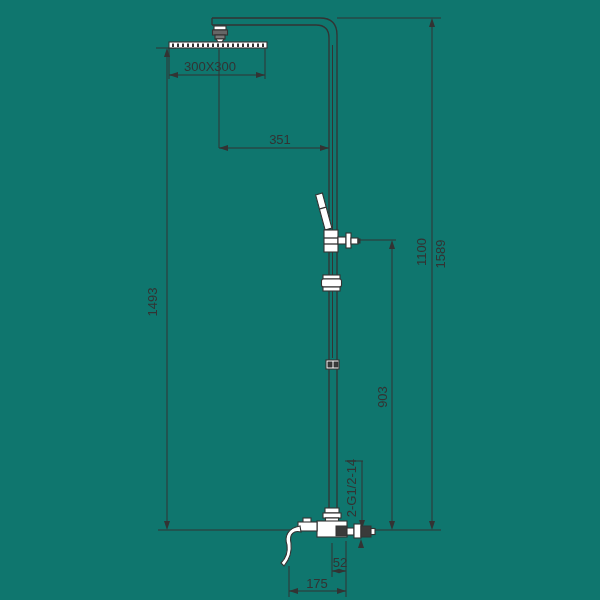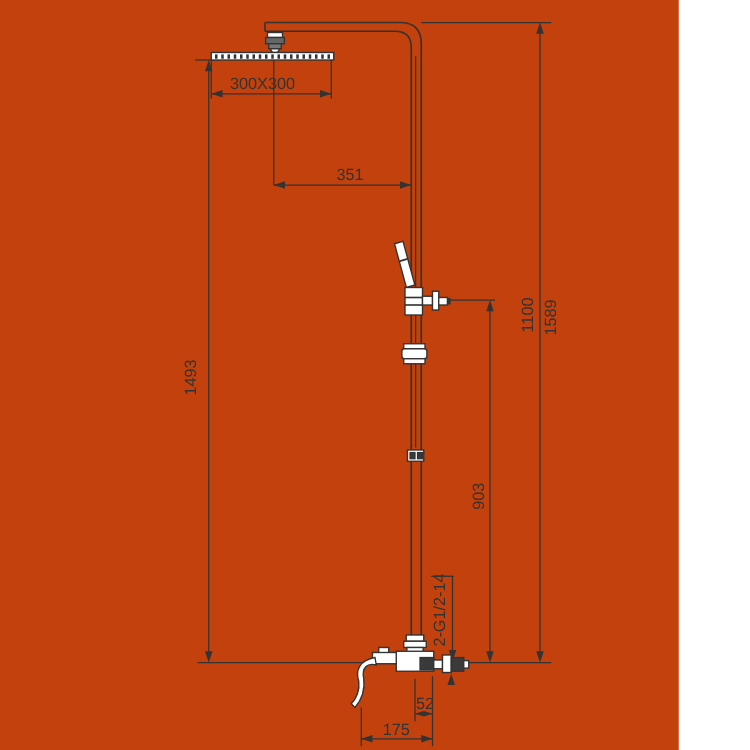--- a/index.html
+++ b/index.html
@@ -1,19 +1,19 @@
 <!DOCTYPE html>
 <html><head>
 <meta charset="utf-8">
 <style>
   html,body{margin:0;padding:0;background:#ffffff;}
   .canvas{
     position:relative;
-    width:543px;height:600px;
-    background:#c2410c;
+    width:600px;height:600px;
+    background:#0f766e;
     font-family:"Liberation Sans", sans-serif;
   }
   svg{display:block;}
   text{
     font-family:"Liberation Sans", sans-serif;
     font-size:13px;
     fill:#333333;
   }
   .fixture{stroke:#333333;stroke-width:1.3;fill:none;}
   .part{stroke:#333333;stroke-width:1.1;fill:#ffffff;}

